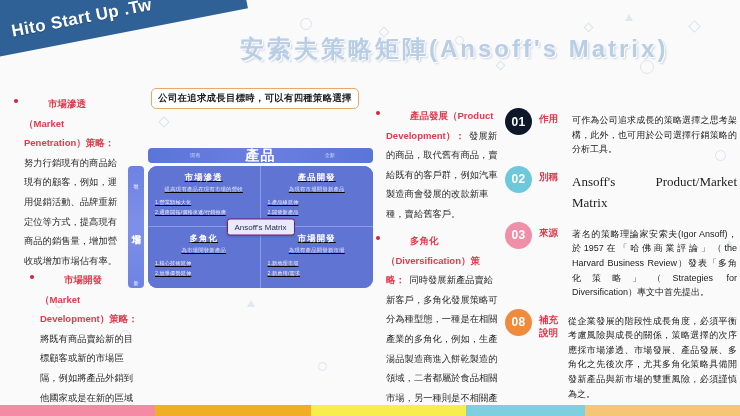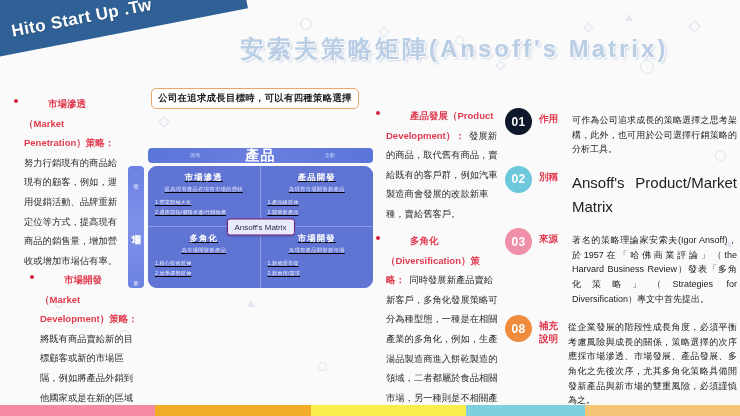--- a/index.html
+++ b/index.html
@@ -301,21 +301,21 @@
 
   <div id="right-col">
     <div class="num-row">
       <div class="num-circle" style="background:#0f172a;">01</div>
       <div class="num-key">作用</div>
       <div class="num-val">可作為公司追求成長的策略選擇之思考架構，此外，也可用於公司選擇行銷策略的分析工具。</div>
     </div>
     <div class="num-row">
       <div class="num-circle" style="background:#6ec8db;">02</div>
       <div class="num-key">別稱</div>
-      <div class="num-val" style="font-size:15px;">Ansoff's Product/Market Matrix</div>
+      <div class="num-val" style="font-size:13px;font-family:Liberation Serif, serif;">Ansoff's Product/Market Matrix</div>
     </div>
     <div class="num-row">
       <div class="num-circle" style="background:#f08fa8;">03</div>
       <div class="num-key">來源</div>
       <div class="num-val">著名的策略理論家安索夫(Igor Ansoff)，於1957在「哈佛商業評論」（the Harvard Business Review）發表「多角化策略」（Strategies for Diversification）專文中首先提出。</div>
     </div>
     <div class="num-row">
       <div class="num-circle" style="background:#ef8b3c;">08</div>
       <div class="num-key" style="width:26px;">補充說明</div>
       <div class="num-val">從企業發展的階段性成長角度，必須平衡考慮風險與成長的關係，策略選擇的次序應採市場滲透、市場發展、產品發展、多角化之先後次序，尤其多角化策略具備開發新產品與新市場的雙重風險，必須謹慎為之。</div>

